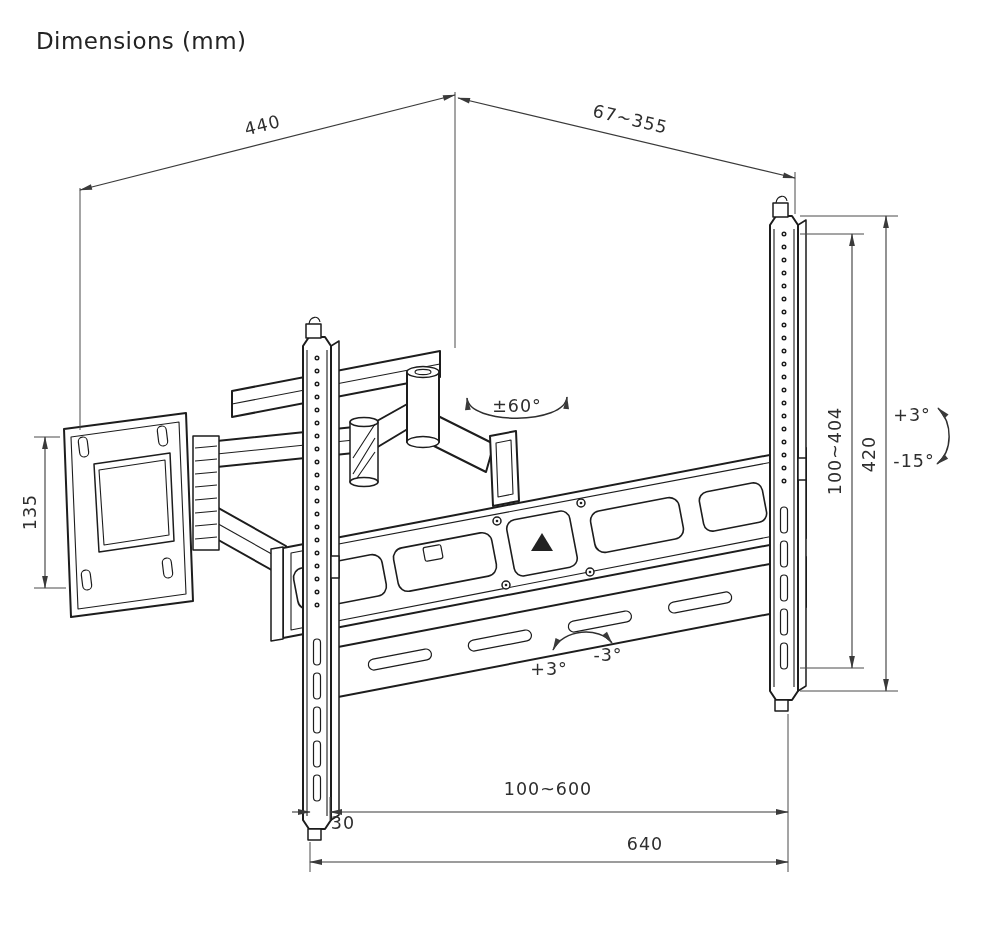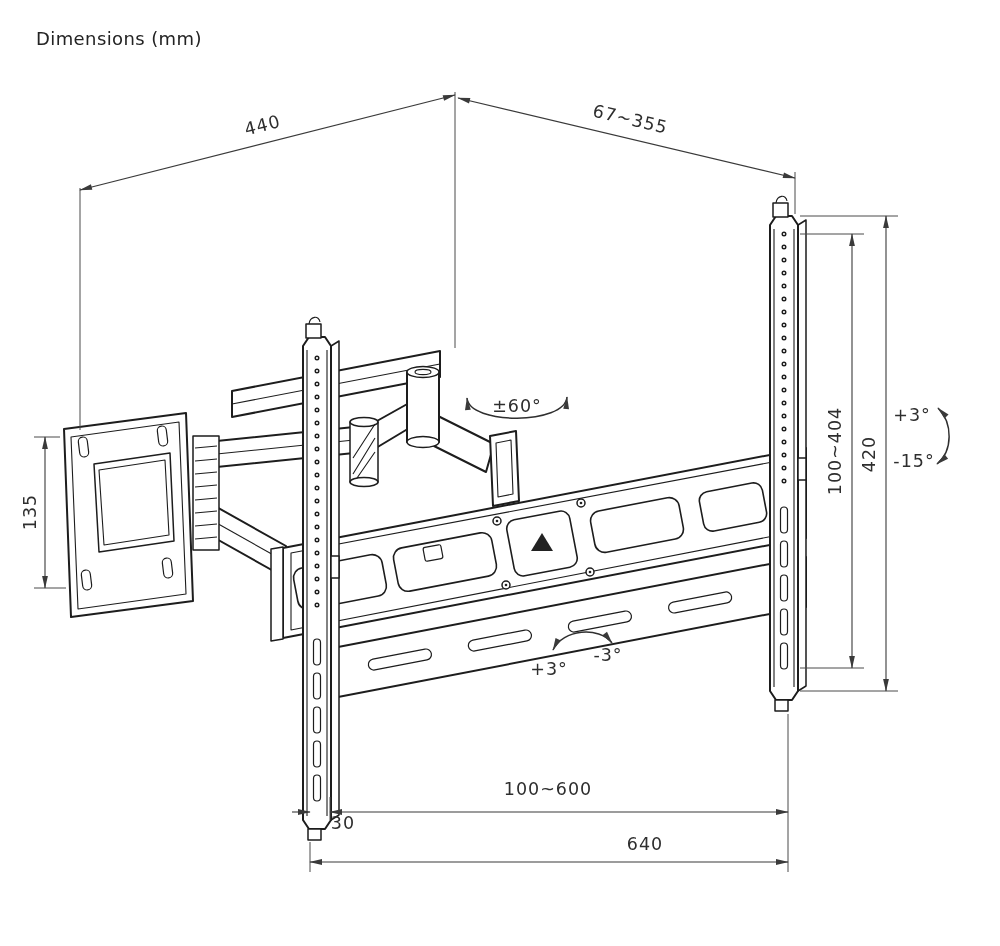--- a/index.html
+++ b/index.html
@@ -1,18 +1,18 @@
 <!DOCTYPE html>
 <html><head>
 <meta charset="utf-8">
 <style>
   html,body{margin:0;padding:0;background:#ffffff;}
   .canvas{position:relative;width:1000px;height:946px;background:#ffffff;overflow:hidden;
           font-family:"DejaVu Sans",sans-serif;}
-  .title{position:absolute;left:36px;top:28px;font-size:18px;color:#232323;letter-spacing:.4px;}
+  .title{position:absolute;left:36px;top:28px;font-size:23px;color:#232323;letter-spacing:.4px;}
   svg{position:absolute;left:0;top:0;}
   .ext{stroke:#4a4a4a;stroke-width:1;fill:none;}
   .dimline{stroke:#3a3a3a;stroke-width:1.1;fill:none;}
   .arc{stroke:#2f2f2f;stroke-width:1.5;fill:none;}
   .p2{stroke:#1d1d1d;stroke-width:2;fill:#ffffff;stroke-linejoin:round;}
   .p15{stroke:#1d1d1d;stroke-width:1.5;fill:#ffffff;stroke-linejoin:round;}
   .p1{stroke:#1d1d1d;stroke-width:1.1;fill:none;stroke-linejoin:round;}
   .cut{stroke:#1d1d1d;stroke-width:1.6;fill:#ffffff;}
   .slot{stroke:#1d1d1d;stroke-width:1.2;fill:#ffffff;}
   .dark{fill:#222222;stroke:none;}

